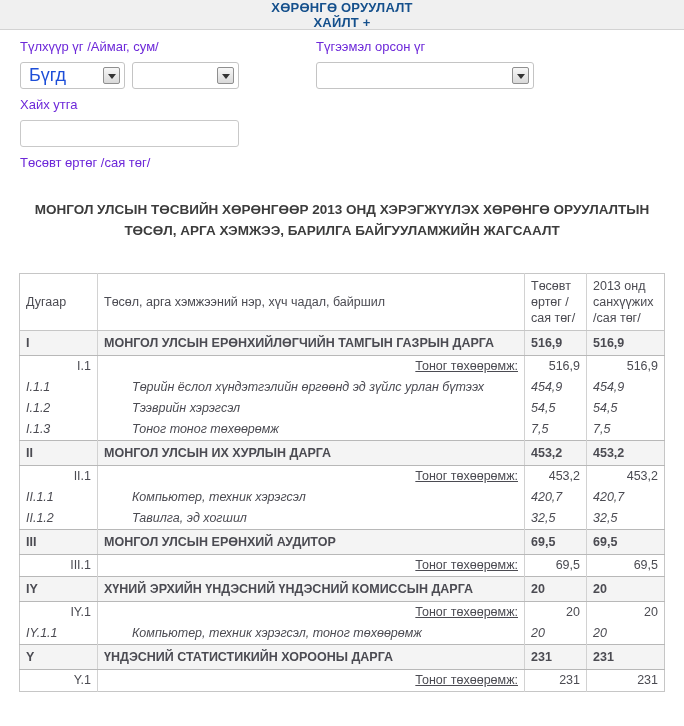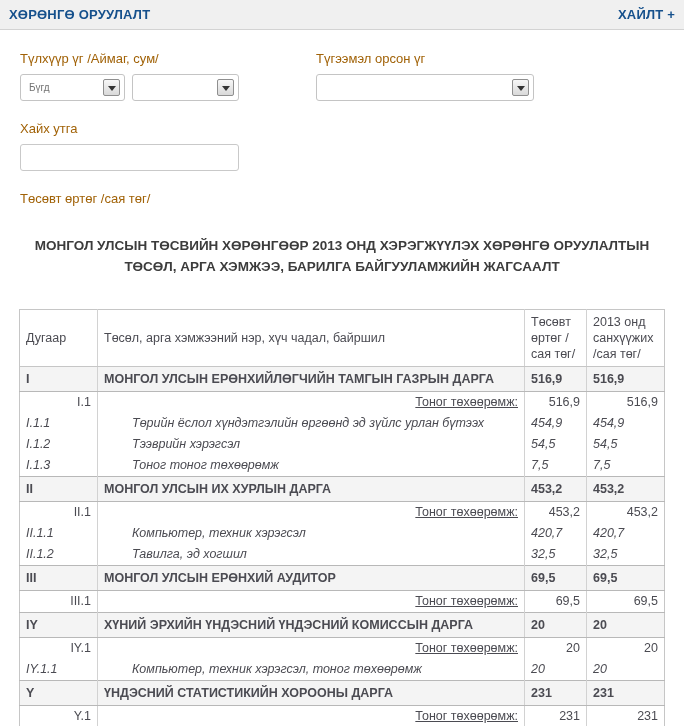--- a/index.html
+++ b/index.html
@@ -6,43 +6,44 @@
   html,body { margin:0; padding:0; }
   body {
     width:684px; height:726px; overflow:hidden; background:#ffffff;
     font-family:"Liberation Sans", sans-serif; color:#4b4b52;
   }
   
   .topbar {
     height:30px; background:#f0f0f0; border-bottom:1px solid #d3d3d3;
     display:flex; align-items:center; justify-content:space-between;
     padding:0 9px;
+    flex-direction:column;
   }
   .topbar-title, .topbar-toggle {
     color:#15508c; font-weight:bold; font-size:13px; letter-spacing:.2px;
   }
   .topbar-toggle { cursor:pointer; }
 
   
   .search-panel { padding:1px 20px 0 20px; }
-  .field-label { font-size:13px; color:#a16207; margin:20px 0 8px 0; }
+  .field-label { font-size:13px; color:#6d28d9; margin:8px 0 8px 0; }
   .row-flex { display:flex; }
   .col-keyword { width:296px; }
   .col-common { flex:1; }
   .selects { display:flex; gap:7px; }
 
   .sel {
     height:27px; background:#fff; border:1px solid #c4c4c4; border-radius:3px;
     display:flex; align-items:center; justify-content:space-between;
     padding:0 4px 0 8px; cursor:pointer;
   }
   .sel-aimag { width:105px; }
   .sel-sum { width:107px; }
   .sel-common { width:218px; }
-  .sel-value { font-size:10px; color:#737373; overflow:hidden; white-space:nowrap; }
+  .sel-value { font-size:18px; color:#1d4ed8; overflow:hidden; white-space:nowrap; }
   .sel-btn {
     width:17px; height:17px; flex:0 0 17px; border:1px solid #8f8f8f; border-radius:2px;
     background:linear-gradient(#f7f7f7, #d9d9d9);
     display:flex; align-items:center; justify-content:center;
   }
   .sel-arrow { width:0; height:0; border-left:4px solid transparent;
     border-right:4px solid transparent; border-top:5px solid #333; margin-top:1px; }
 
   .text-input {
     width:219px; height:27px; border:1px solid #c9c9c9; border-radius:3px;

